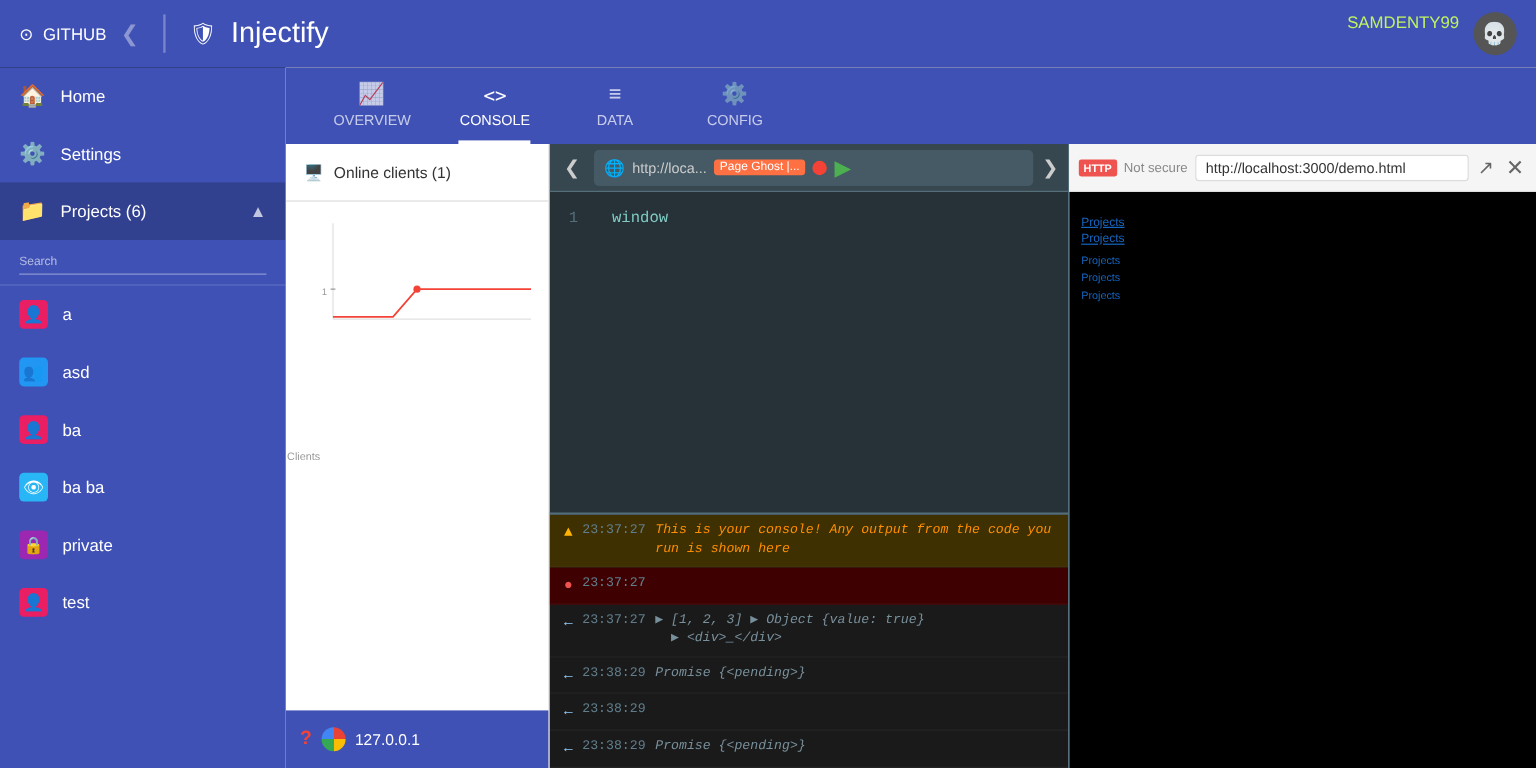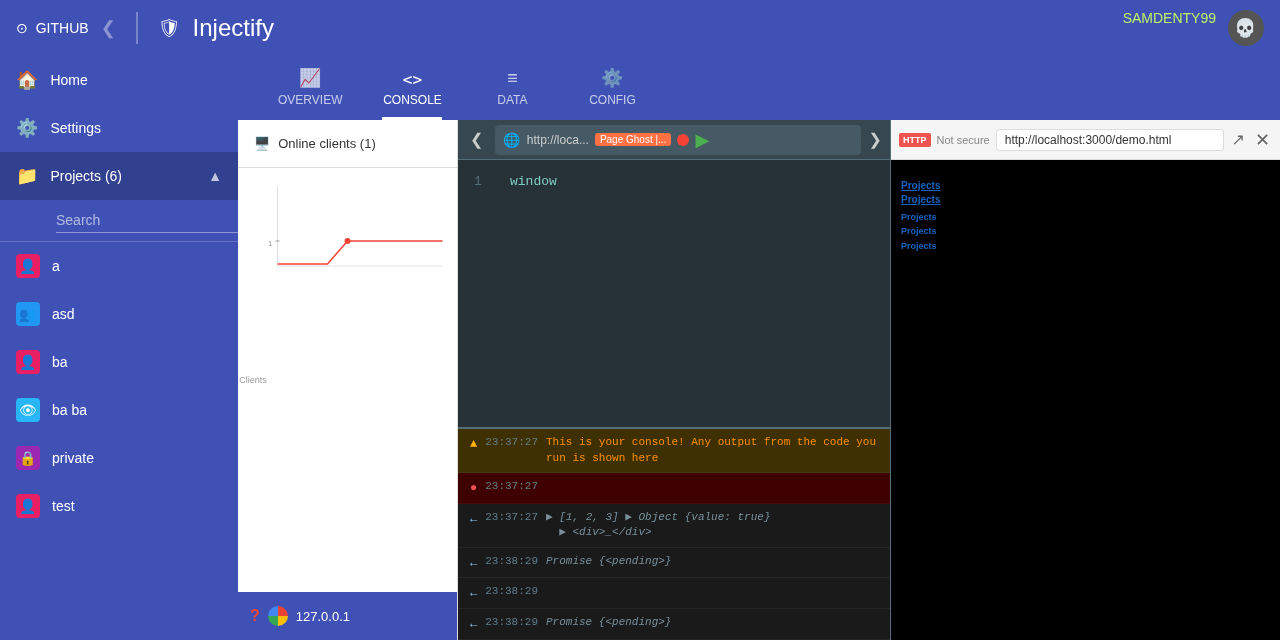--- a/index.html
+++ b/index.html
@@ -48,24 +48,23 @@
     .sidebar-search {
       padding: 8px 16px;
       border-bottom: 1px solid rgba(255,255,255,0.2);
     }
     .sidebar-search input {
       width: 100%;
       background: transparent;
       border: none;
       border-bottom: 1px solid rgba(255,255,255,0.4);
       color: #fff;
-      font-size: 14px;
+      font-size: 10px;
       padding: 4px 0;
       outline: none;
-      margin-left: 40px;
     }
     .sidebar-search input::placeholder { color: rgba(255,255,255,0.6); }
     .project-list { flex: 1; overflow-y: auto; }
     .project-item {
       height: 48px;
       display: flex;
       align-items: center;
       padding: 0 16px;
       gap: 12px;
       color: #c5cae9;
@@ -234,21 +233,21 @@
     }
     .console-msg.warn { background: #3e3000; }
     .console-msg.error { background: #3e0000; }
     .console-msg.info { background: transparent; }
     .msg-icon { flex-shrink: 0; font-size: 12px; margin-top: 1px; }
     .msg-icon.warn { color: #ffb300; }
     .msg-icon.error { color: #ef5350; }
     .msg-icon.return { color: #90caf9; }
     .msg-time { color: #607d8b; flex-shrink: 0; }
     .msg-text { color: #ccc; flex: 1; }
-    .msg-text.warn-text { color: #ff8f00; }
+    .msg-text.warn-text { color: #ff8f00; font-style: italic; }
     .msg-text.error-text { color: #ef5350; }
     .msg-text.dim { color: #78909c; font-style: italic; }
 
     
     .browser-panel {
       width: 390px;
       background: #fff;
       display: flex;
       flex-direction: column;
       flex-shrink: 0;
@@ -277,21 +276,21 @@
       flex: 1;
       font-size: 12px;
       color: #333;
       background: #fff;
       border: 1px solid #ddd;
       border-radius: 3px;
       padding: 3px 8px;
     }
     .browser-icon-btn { color: #666; cursor: pointer; font-size: 16px; padding: 2px; }
     .browser-close { color: #666; cursor: pointer; font-size: 18px; padding: 2px; }
-    .browser-content { flex: 1; background: #5eead4; overflow: hidden; position: relative; font-weight: bold; }
+    .browser-content { flex: 1; background: #5eead4; overflow: hidden; position: relative; }
     .browser-demo-content {
       background: #000;
       width: 100%;
       height: 100%;
       position: relative;
     }
     .demo-link-group {
       position: absolute;
       top: 20px;
       left: 10px;

